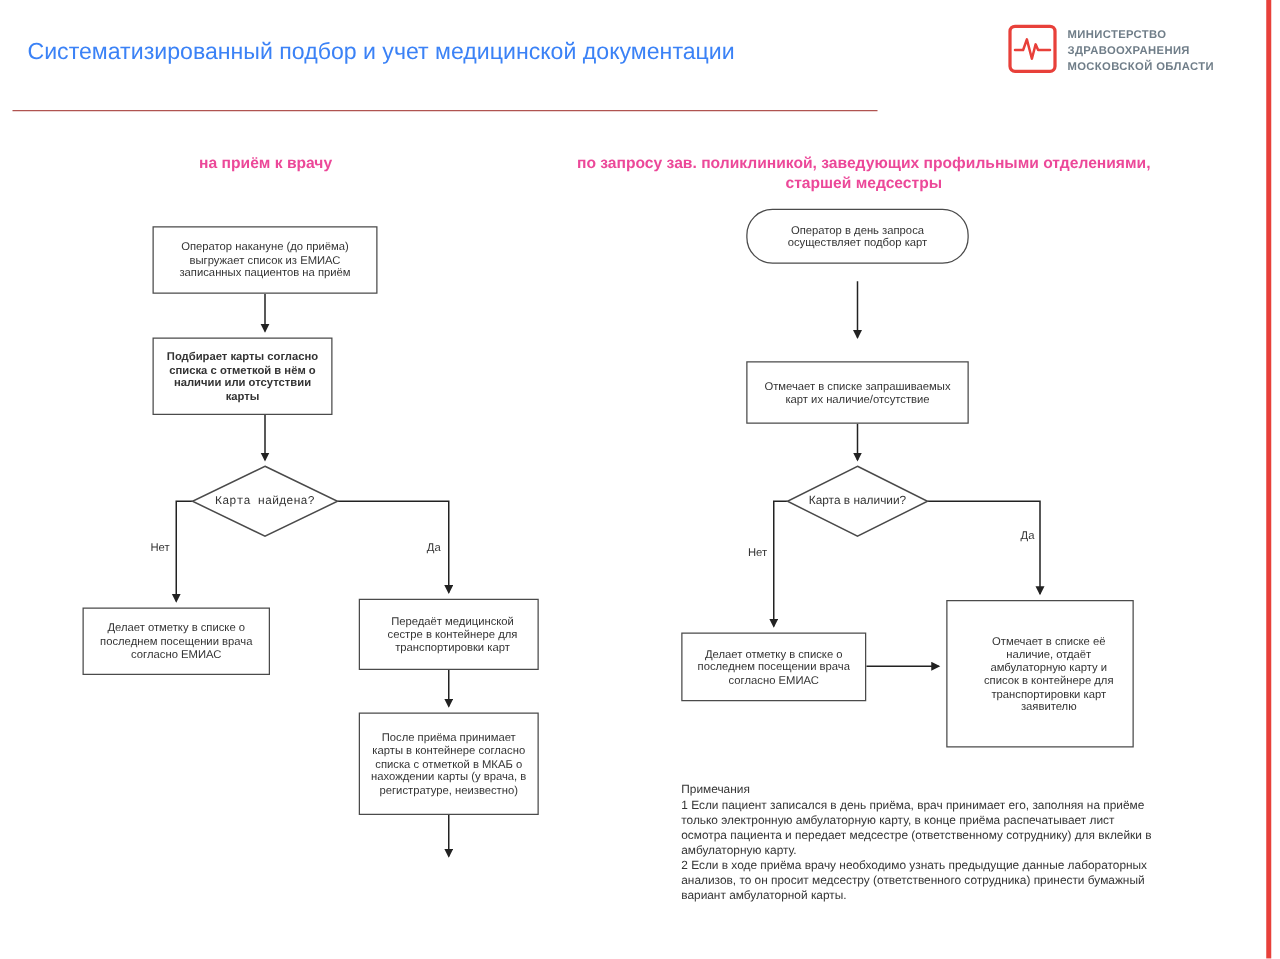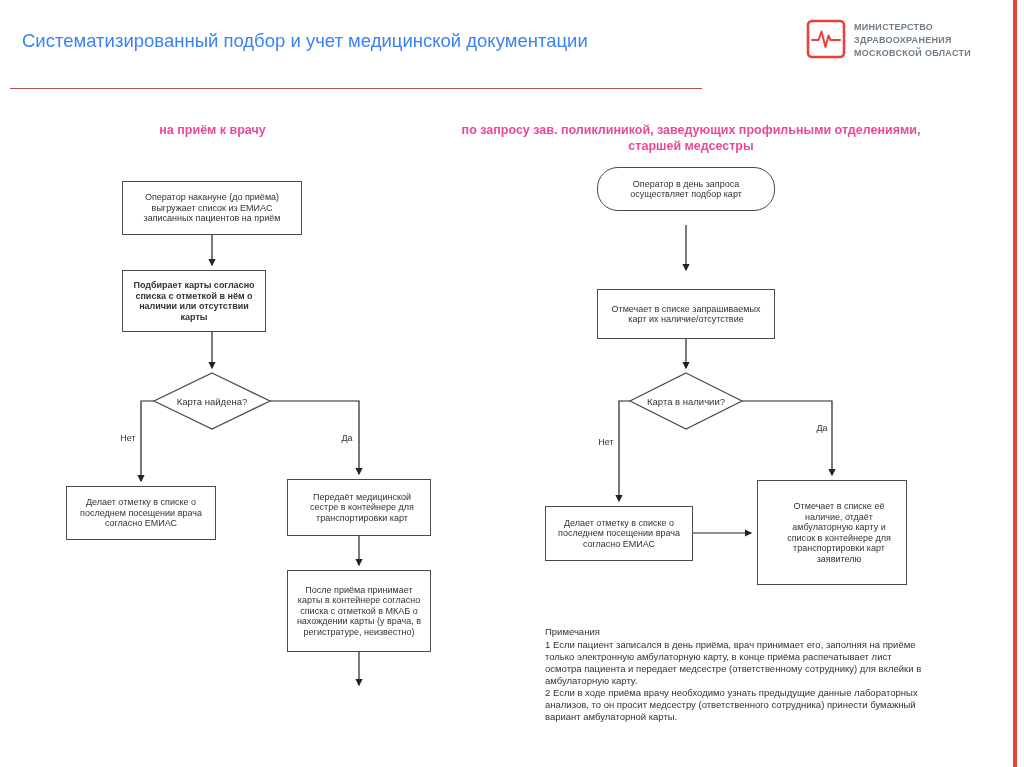--- a/index.html
+++ b/index.html
@@ -86,28 +86,28 @@
 
   <div class="flow-title" style="left:120px;top:122px;width:185px;">на приём к врачу</div>
   <div class="flow-title" style="left:452px;top:122px;width:478px;">по запросу зав. поликлиникой, заведующих профильными отделениями, старшей медсестры</div>
 
   <div class="node" style="left:122px;top:181px;width:180px;height:54px;">Оператор накануне (до приёма) выгружает список из ЕМИАС записанных пациентов на приём</div>
   <div class="node" style="left:122px;top:270px;width:144px;height:62px;font-weight:bold;">Подбирает карты согласно списка с отметкой в нём о наличии или отсутствии карты</div>
   <div class="node" style="left:66px;top:486px;width:150px;height:54px;">Делает отметку в списке о последнем посещении врача согласно ЕМИАС</div>
   <div class="node" style="left:287px;top:479px;width:144px;height:57px;padding-left:12px;">Передаёт медицинской сестре в контейнере для транспортировки карт</div>
   <div class="node" style="left:287px;top:570px;width:144px;height:82px;">После приёма принимает карты в контейнере согласно списка с отметкой в МКАБ о нахождении карты (у врача, в регистратуре, неизвестно)</div>
 
-  <div class="dlabel" style="left:212px;top:401px;">Карта найдена?</div>
+  <div class="dlabel" style="left:212px;top:401px;font-family:Liberation Mono, monospace;">Карта найдена?</div>
   <div class="blabel" style="left:128px;top:438px;">Нет</div>
   <div class="blabel" style="left:347px;top:438px;">Да</div>
 
   <div class="node" style="left:597px;top:167px;width:178px;height:44px;border-radius:21px;">Оператор в день запроса осуществляет подбор карт</div>
   <div class="node" style="left:597px;top:276px;width:178px;height:50px;margin-top:13px;">Отмечает в списке запрашиваемых карт их наличие/отсутствие</div>
   <div class="node" style="left:545px;top:506px;width:148px;height:55px;">Делает отметку в списке о последнем посещении врача согласно ЕМИАС</div>
-  <div class="node" style="left:757px;top:480px;width:150px;height:105px;padding-left:20px;">Отмечает в списке её наличие, отдаёт амбулаторную карту и список в контейнере для транспортировки карт заявителю</div>
+  <div class="node" style="left:757px;top:480px;width:150px;height:118px;padding-left:20px;">Отмечает в списке её наличие, отдаёт амбулаторную карту и список в контейнере для транспортировки карт заявителю</div>
 
   <div class="dlabel" style="left:686px;top:401px;">Карта в наличии?</div>
   <div class="blabel" style="left:606px;top:442px;">Нет</div>
   <div class="blabel" style="left:822px;top:428px;">Да</div>
 
   <div class="notes">
     <div class="notes-title">Примечания</div>
     <p>1 Если пациент записался в день приёма, врач принимает его, заполняя на приёме только электронную амбулаторную карту, в конце приёма распечатывает лист осмотра пациента и передает медсестре (ответственному сотруднику) для вклейки в амбулаторную карту.</p>
     <p>2 Если в ходе приёма врачу необходимо узнать предыдущие данные лабораторных анализов, то он просит медсестру (ответственного сотрудника) принести бумажный вариант амбулаторной карты.</p>
   </div>

